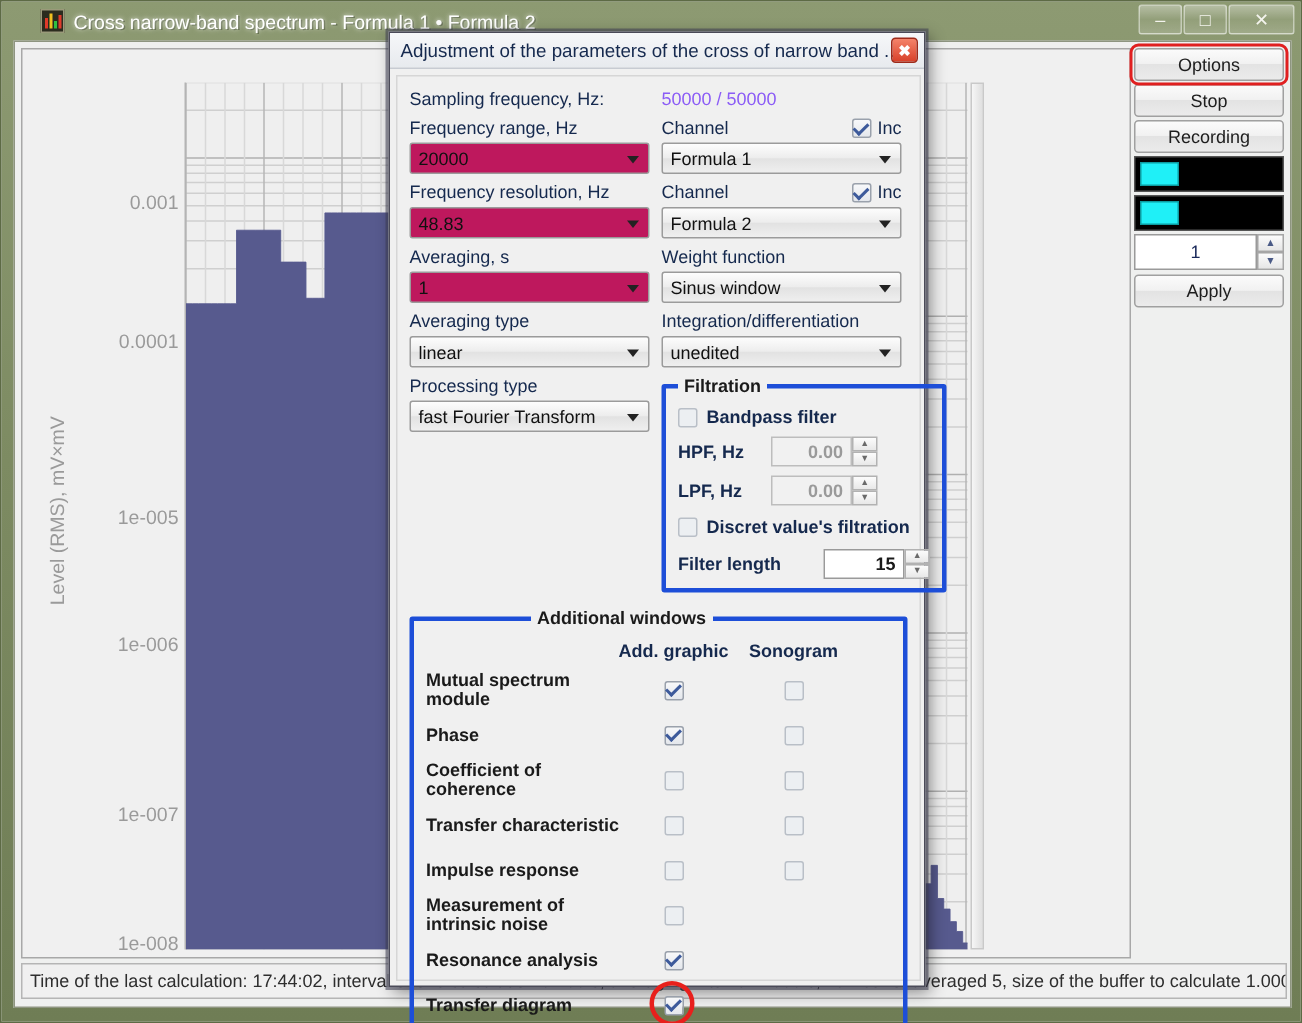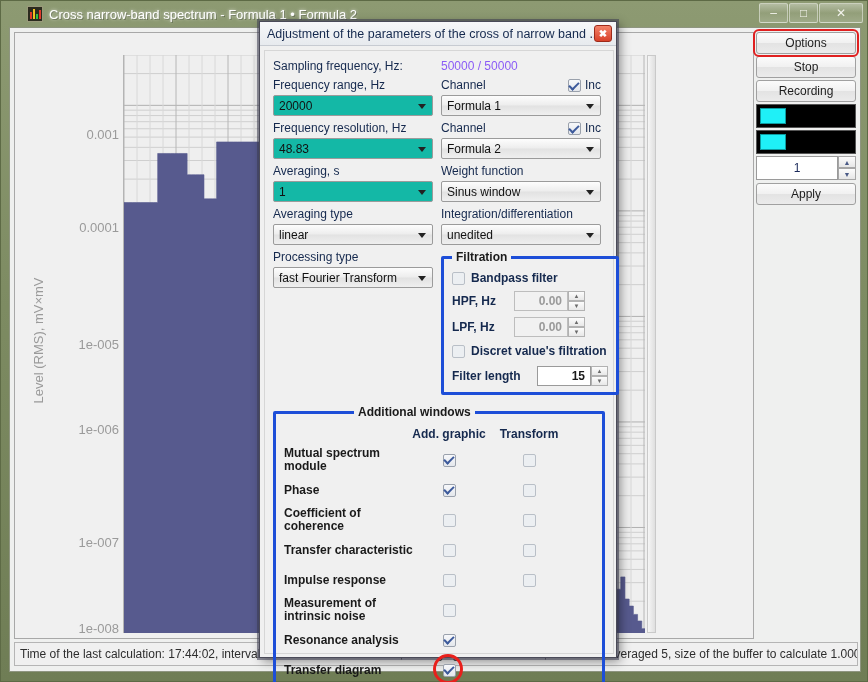--- a/index.html
+++ b/index.html
@@ -180,21 +180,21 @@
   .lbl { font-size: 12px; color: #15294e; height: 19px; line-height: 19px; white-space: nowrap; }
   .lbl-dark { font-size: 12px; color: #8b5cf6; }
   .combo {
     height: 21px; margin-bottom: 3px;
     background: linear-gradient(180deg,#fdfdfd,#ededed 48%,#e2e2e2 52%,#efefef);
     border: 1px solid #9b9b9b; border-radius: 2px;
     display: flex; align-items: center;
     padding-left: 5px; font-size: 12px; color: #111;
     position: relative; cursor: pointer;
   }
-  .combo.white { background: #14b8a6; }
+  .combo.white { background: #be185d; }
   .combo .arrow {
     position: absolute; right: 6px; top: 8px;
     width: 0; height: 0; border-left: 4px solid transparent;
     border-right: 4px solid transparent; border-top: 5px solid #222;
   }
   .cbx {
     width: 13px; height: 13px; flex: none;
     border: 1px solid #9aa1ac; border-radius: 2px;
     background: linear-gradient(180deg,#f7f8fa,#e4e7ec);
     display: inline-flex; align-items: center; justify-content: center;
@@ -214,21 +214,21 @@
     margin: 0; padding: 4px 8px 6px; font-weight: bold;
   }
   fieldset.group legend { font-size: 12px; color: #1a1a1a; padding: 0 4px; }
 
   .spinbox {
     width: 54px; height: 20px; background: #f1f1f1;
     border: 1px solid #bdbdbd;
     display: flex; align-items: center; justify-content: flex-end;
     padding-right: 5px; font-size: 12px; color: #9a9a9a;
   }
-  .spinbox.active { background: #fff; border-color: #9a9a9a; color: #1a1a1a; }
+  .spinbox.active { background: #fff; border-color: #9a9a9a; color: #1a1a1a; margin-left: 12px; }
   .mini-spin { width: 17px; height: 20px; display: flex; flex-direction: column; }
   .mini-spin div {
     flex: 1; border: 1px solid #b2b2b2; background: linear-gradient(180deg,#fcfcfc,#e8e8e8);
     display: flex; align-items: center; justify-content: center;
     font-size: 6px; color: #6a6a6a; cursor: pointer;
   }
 
   .aw-row { display: flex; align-items: center; height: 30px; }
   .aw-name { width: 130px; font-size: 12px; color: #1a1a1a; line-height: 13px; }
   .aw-c1 { width: 70px; display: flex; justify-content: center; }
@@ -574,21 +574,21 @@
             </div>
           </fieldset>
         </div>
       </div>
 
       <fieldset class="group" style="margin-top:10px">
         <legend style="margin-left:70px">Additional windows</legend>
         <div class="aw-row" style="height:22px">
           <div class="aw-name"></div>
           <div class="aw-c1 lbl">Add. graphic</div>
-          <div class="aw-c2 lbl">Transform</div>
+          <div class="aw-c2 lbl">Sonogram</div>
         </div>
         <div id="aw-rows">
             <div class="aw-row">
               <div class="aw-name">Mutual spectrum module</div>
               <div class="aw-c1">
                 <span class="cbx checked" id="awg-0"></span>
               </div>
               <div class="aw-c2">
                 <span class="cbx disabled"></span>
               </div>

